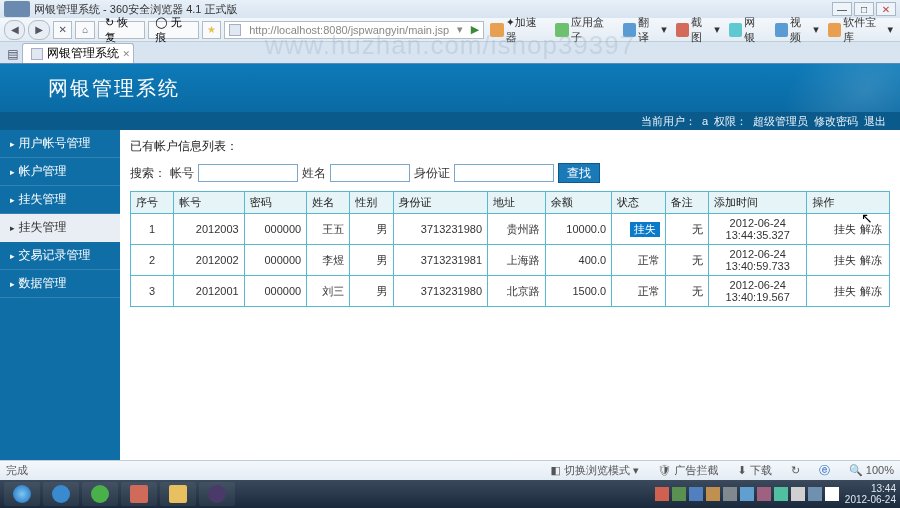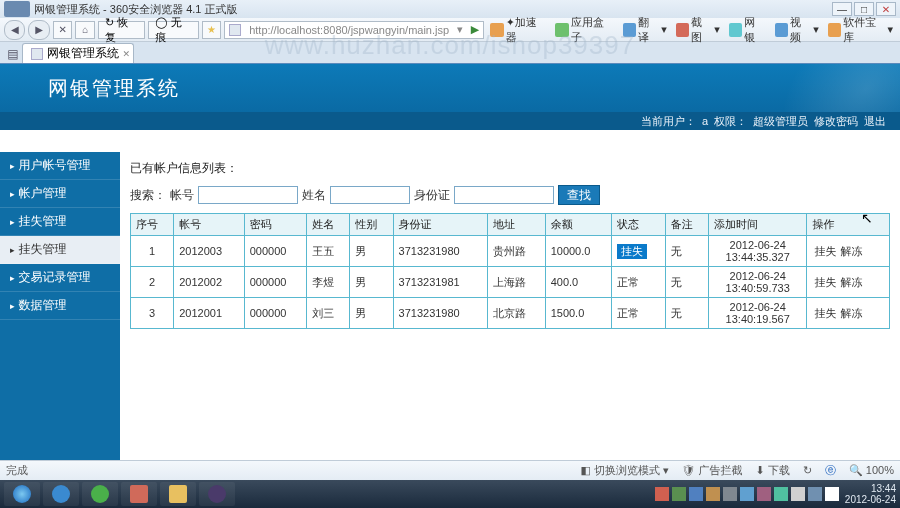--- a/index.html
+++ b/index.html
@@ -32,48 +32,48 @@
 .tab-strip .tab { height: 20px; background: #fff; border: 1px solid #a8b8c8; border-bottom: none; padding: 0 14px 0 8px; display: flex; align-items: center; gap: 4px; border-radius: 3px 3px 0 0; position: relative; }
 .tab-strip .tab .close { position: absolute; right: 3px; font-size: 9px; color: #888; }
 
 
 .app-header { height: 48px; background: linear-gradient(#0d7ab8, #0a6aa4); color: #fff; display: flex; align-items: center; padding-left: 48px; font-size: 20px; font-weight: normal; letter-spacing: 2px; position: relative; overflow: hidden; }
 .app-header::after { content: ""; position: absolute; right: -20px; top: -10px; width: 180px; height: 70px; background: radial-gradient(circle at 70% 50%, rgba(255,255,255,.15), transparent 60%); transform: skewX(-20deg); }
 .sub-header { height: 18px; background: #0a5a8c; color: #e8f0f8; font-size: 11px; display: flex; align-items: center; justify-content: flex-end; padding-right: 14px; gap: 6px; }
 .sub-header a { color: #e8f0f8; text-decoration: none; }
 
 
-.app-body { display: flex; height: 333px; margin-top: 22px; }
+.app-body { display: flex; height: 333px; }
 .sidebar { width: 120px; background: #0f6ea6; display: flex; flex-direction: column; }
 .sidebar .menu-item { height: 28px; display: flex; align-items: center; padding-left: 10px; color: #fff; border-bottom: 1px solid rgba(255,255,255,.15); gap: 4px; cursor: pointer; }
 .sidebar .menu-item.active { background: #e8eef4; color: #333; }
 .sidebar .menu-item::before { content: "▸"; font-size: 9px; }
 
 .content { flex: 1; background: #fff; padding: 8px 10px; overflow: auto; }
 .info-title { margin-bottom: 8px; color: #222; }
 .search-row { display: flex; align-items: center; gap: 4px; margin-bottom: 8px; }
 .search-row label { color: #333; }
 .search-row input { height: 18px; border: 1px solid #7aa8c8; padding: 0 3px; font-size: 12px; }
 .search-row .w80 { width: 80px; }
 .search-row .w100 { width: 100px; }
 .search-btn { height: 20px; padding: 0 8px; background: #1a7ab8; color: #fff; border: 1px solid #0a5a8c; cursor: pointer; font-size: 12px; }
 
 table.data { width: 100%; border-collapse: collapse; border-radius: 15px; }
 table.data th, table.data td { border: 1px solid #58b8d0; padding: 3px 5px; font-size: 11px; text-align: left; vertical-align: middle; }
 table.data th { background: #e6f4f8; font-weight: normal; color: #222; }
-table.data td { color: #333; }
+table.data td { color: #333; text-align: right; }
 table.data td.center { text-align: center; }
 .status-lost { background: #0a7aca; color: #fff; padding: 0 4px; display: inline-block; }
 .op-link { color: #333; text-decoration: none; margin: 0 2px; }
 .summary { margin-top: 8px; color: #333; }
 
 
 .browser-status { position: absolute; left: 0; right: 0; bottom: 28px; height: 20px; background: linear-gradient(#f4f8fc, #e4ecf4); border-top: 1px solid #c0ccd8; display: flex; align-items: center; padding: 0 6px; font-size: 11px; color: #555; }
 .browser-status .left { flex: 1; }
-.browser-status .right { display: flex; align-items: center; gap: 13px; }
+.browser-status .right { display: flex; align-items: center; gap: 19px; }
 
 
 .taskbar { position: absolute; left: 0; right: 0; bottom: 0; height: 28px; background: linear-gradient(#3a4a5c, #1a2a3c); display: flex; align-items: center; padding: 0 4px; }
 .task-icons { display: flex; gap: 3px; }
 .task-icons .ti { width: 36px; height: 24px; border-radius: 2px; display: flex; align-items: center; justify-content: center; background: rgba(255,255,255,.06); }
 .task-icons .ti .dot { width: 18px; height: 18px; border-radius: 50%; }
 .tray { margin-left: auto; display: flex; align-items: center; gap: 6px; color: #e0e8f0; font-size: 10px; padding-left: 17px; }
 .tray .tray-icons { display: flex; gap: 3px; }
 .tray .tray-icons span { width: 14px; height: 14px; }
 .tray .clock { text-align: right; line-height: 1.1; }

